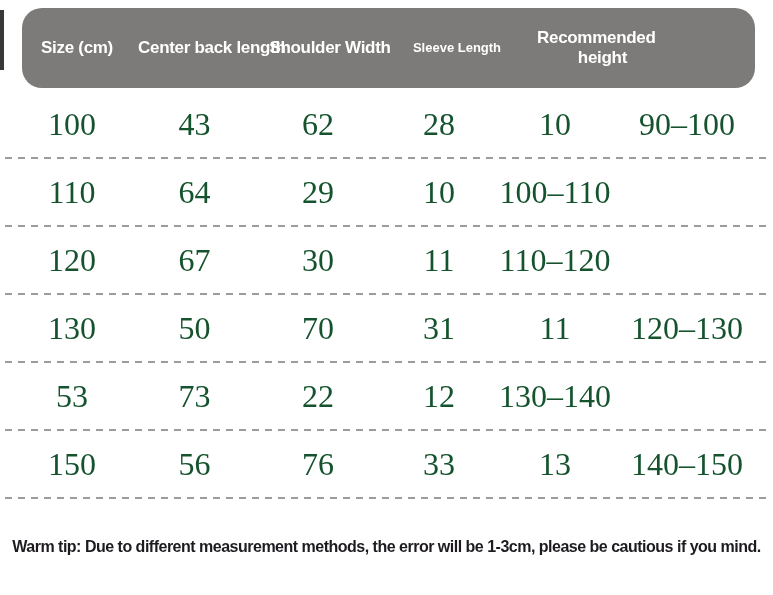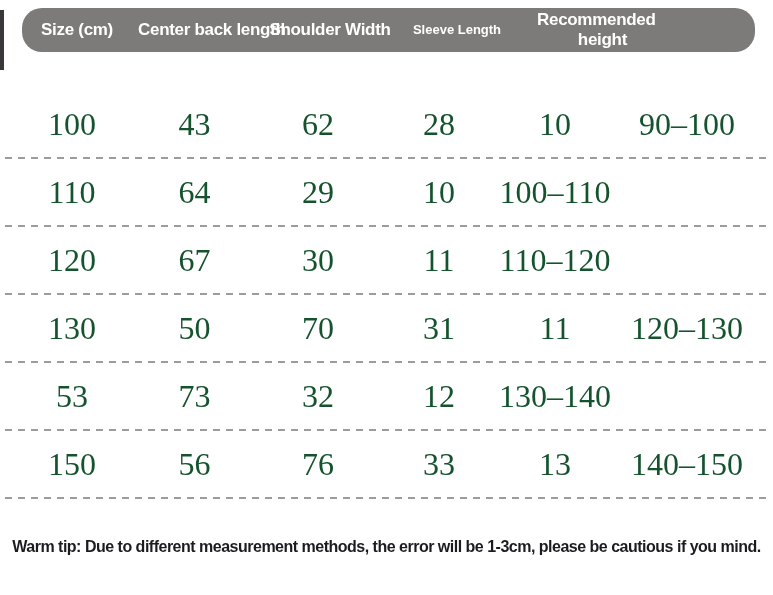--- a/index.html
+++ b/index.html
@@ -6,21 +6,21 @@
   body{
     width:773px;height:595px;background:#ffffff;position:relative;overflow:hidden;
     font-family:"Liberation Sans",sans-serif;
   }
   
   .edge-notch{
     position:absolute;left:0;top:10px;width:4px;height:60px;background:#39373a;
   }
   
   .header-bar{
-    position:absolute;left:22px;top:8px;width:733px;height:44px;
+    position:absolute;left:22px;top:8px;width:733px;height:80px;
     background:#7d7b79;border-radius:20px;
     display:grid;grid-template-columns:110px 125px 122px 120px 112px 1fr;
     align-items:center;
     gap:6px;
   }
   .hcell{
     color:#ffffff;font-weight:700;font-size:17px;line-height:1.18;
     letter-spacing:-0.3px;text-align:center;
   }
   .hcell.nowrap{white-space:nowrap;}
@@ -99,21 +99,21 @@
     <div class="cell">70</div>
     <div class="cell">31</div>
     <div class="cell">11</div>
     <div class="cell">120–130</div>
   </div>
   <div class="divider"></div>
 
   <div class="row">
     <div class="cell">53</div>
     <div class="cell">73</div>
-    <div class="cell">32</div>
+    <div class="cell">22</div>
     <div class="cell">12</div>
     <div class="cell">130–140</div>
   </div>
   <div class="divider"></div>
 
   <div class="row">
     <div class="cell">150</div>
     <div class="cell">56</div>
     <div class="cell">76</div>
     <div class="cell">33</div>

